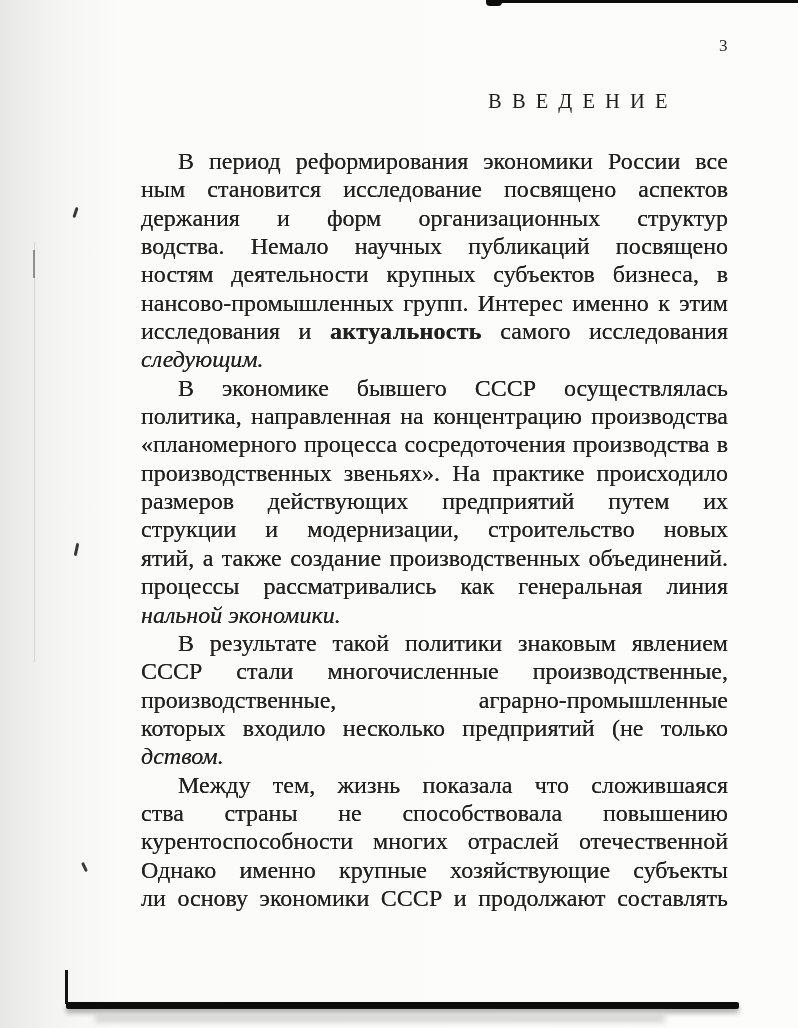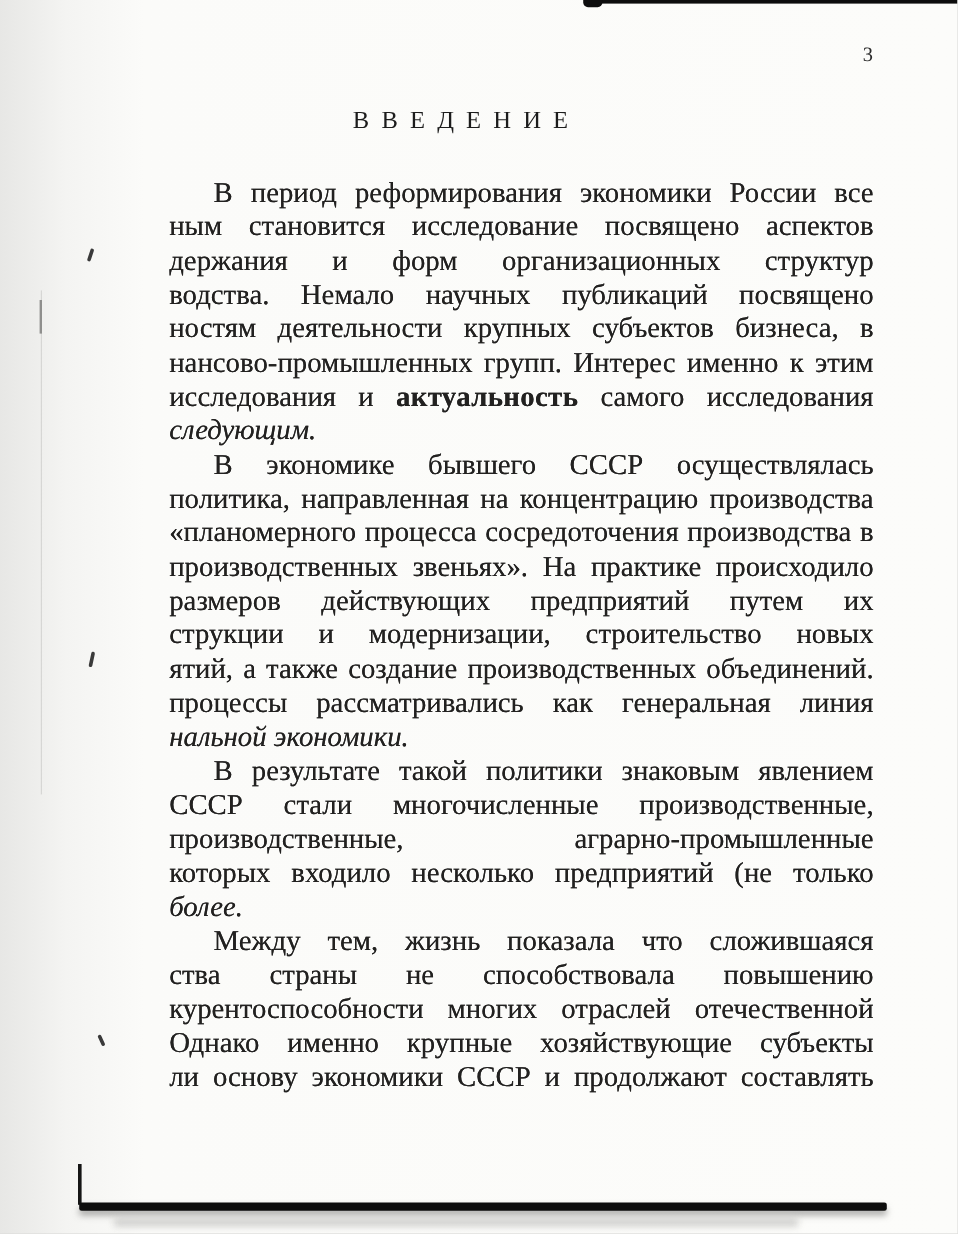--- a/index.html
+++ b/index.html
@@ -21,21 +21,21 @@
     left: 719px;
     font-size: 17px;
     color: #2a2a2a;
   }
 
   .doc-title {
     position: absolute;
     top: 90px;
     left: 100px;
     width: 570px;
-    text-align: center;
+    text-align: right;
     font-size: 20.5px;
     font-weight: 400;
     letter-spacing: 2.5px;
     color: #1c1c1c;
   }
 
   .textblock {
     position: absolute;
     left: 141px;
     top: 147px;
@@ -113,21 +113,21 @@
       <div class="line">ятий, а также создание производственных объединений. Данные</div>
       <div class="line">процессы рассматривались как генеральная линия развития нацио-</div>
       <div class="line lastline">нальной экономики.</div>
     </div>
 
     <div class="para">
       <div class="line">В результате такой политики знаковым явлением экономики</div>
       <div class="line">СССР стали многочисленные производственные, научно-</div>
       <div class="line">производственные, аграрно-промышленные объединения, в состав</div>
       <div class="line">которых входило несколько предприятий (не только крупных, но и</div>
-      <div class="line lastline">более.</div>
+      <div class="line lastline">дством.</div>
     </div>
 
     <div class="para">
       <div class="line">Между тем, жизнь показала  что сложившаяся структура хозяй-</div>
       <div class="line">ства страны не способствовала повышению эффективности произ-</div>
       <div class="line">курентоспособности многих отраслей отечественной экономики.</div>
       <div class="line">Однако именно крупные хозяйствующие субъекты (КХС)  составля-</div>
       <div class="line">ли основу экономики СССР и продолжают составлять индустриаль-</div>
     </div>
 

